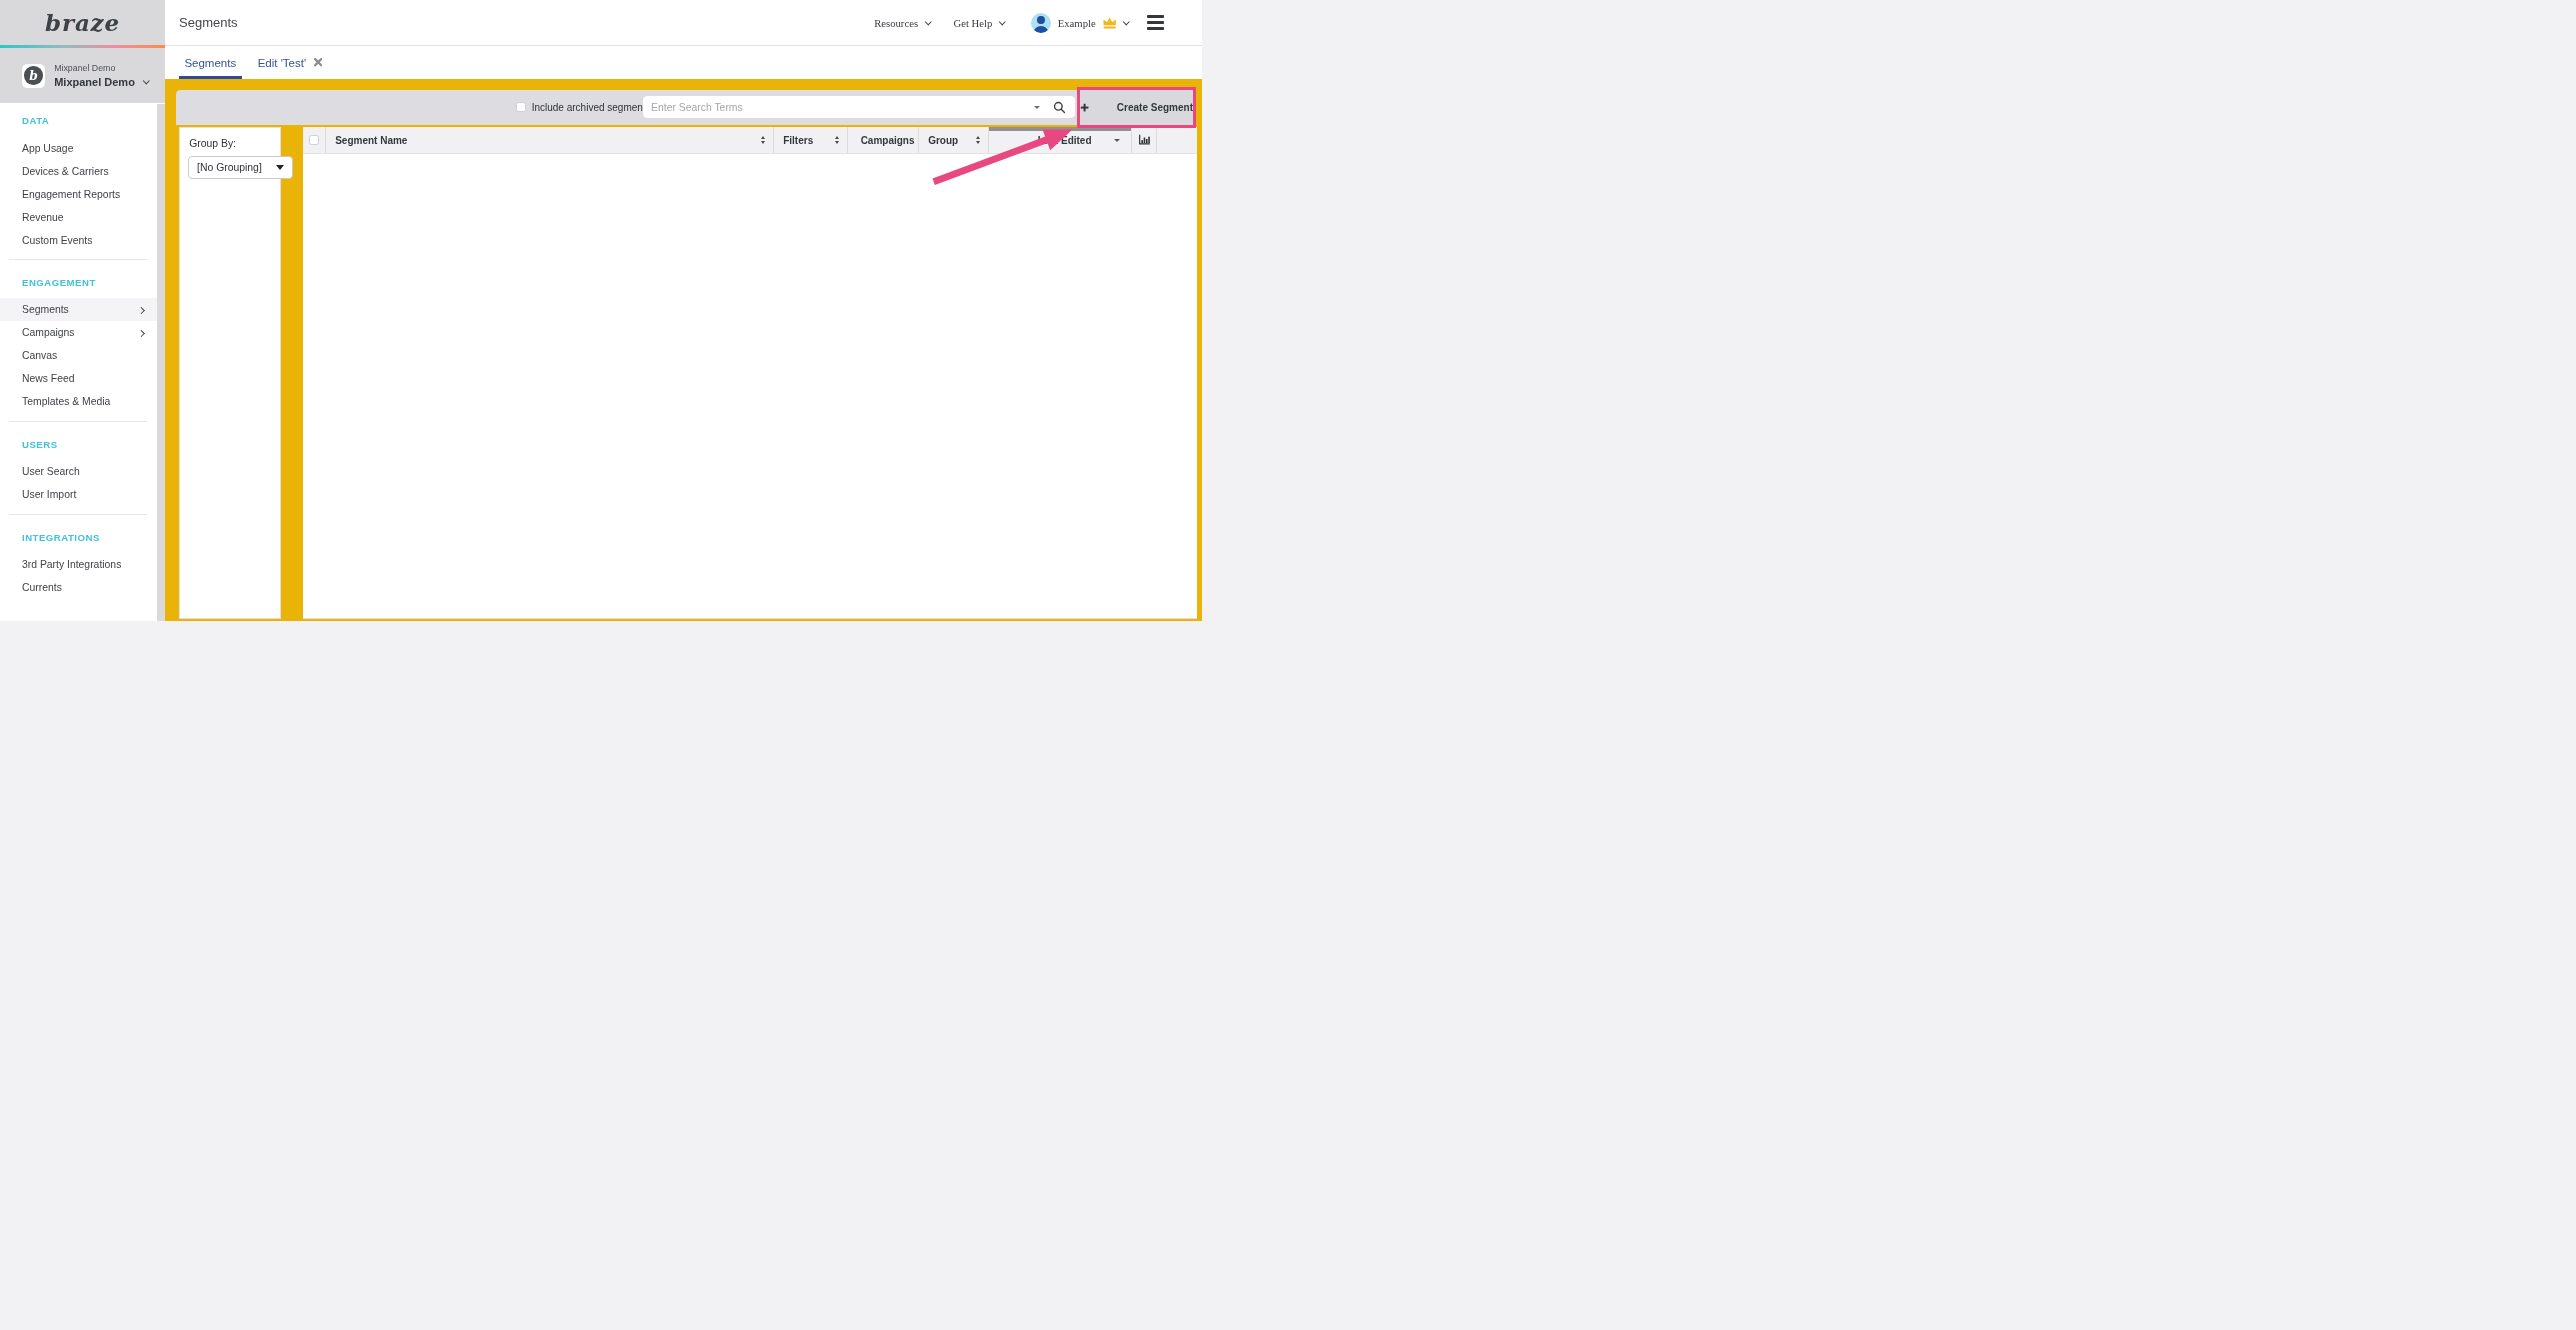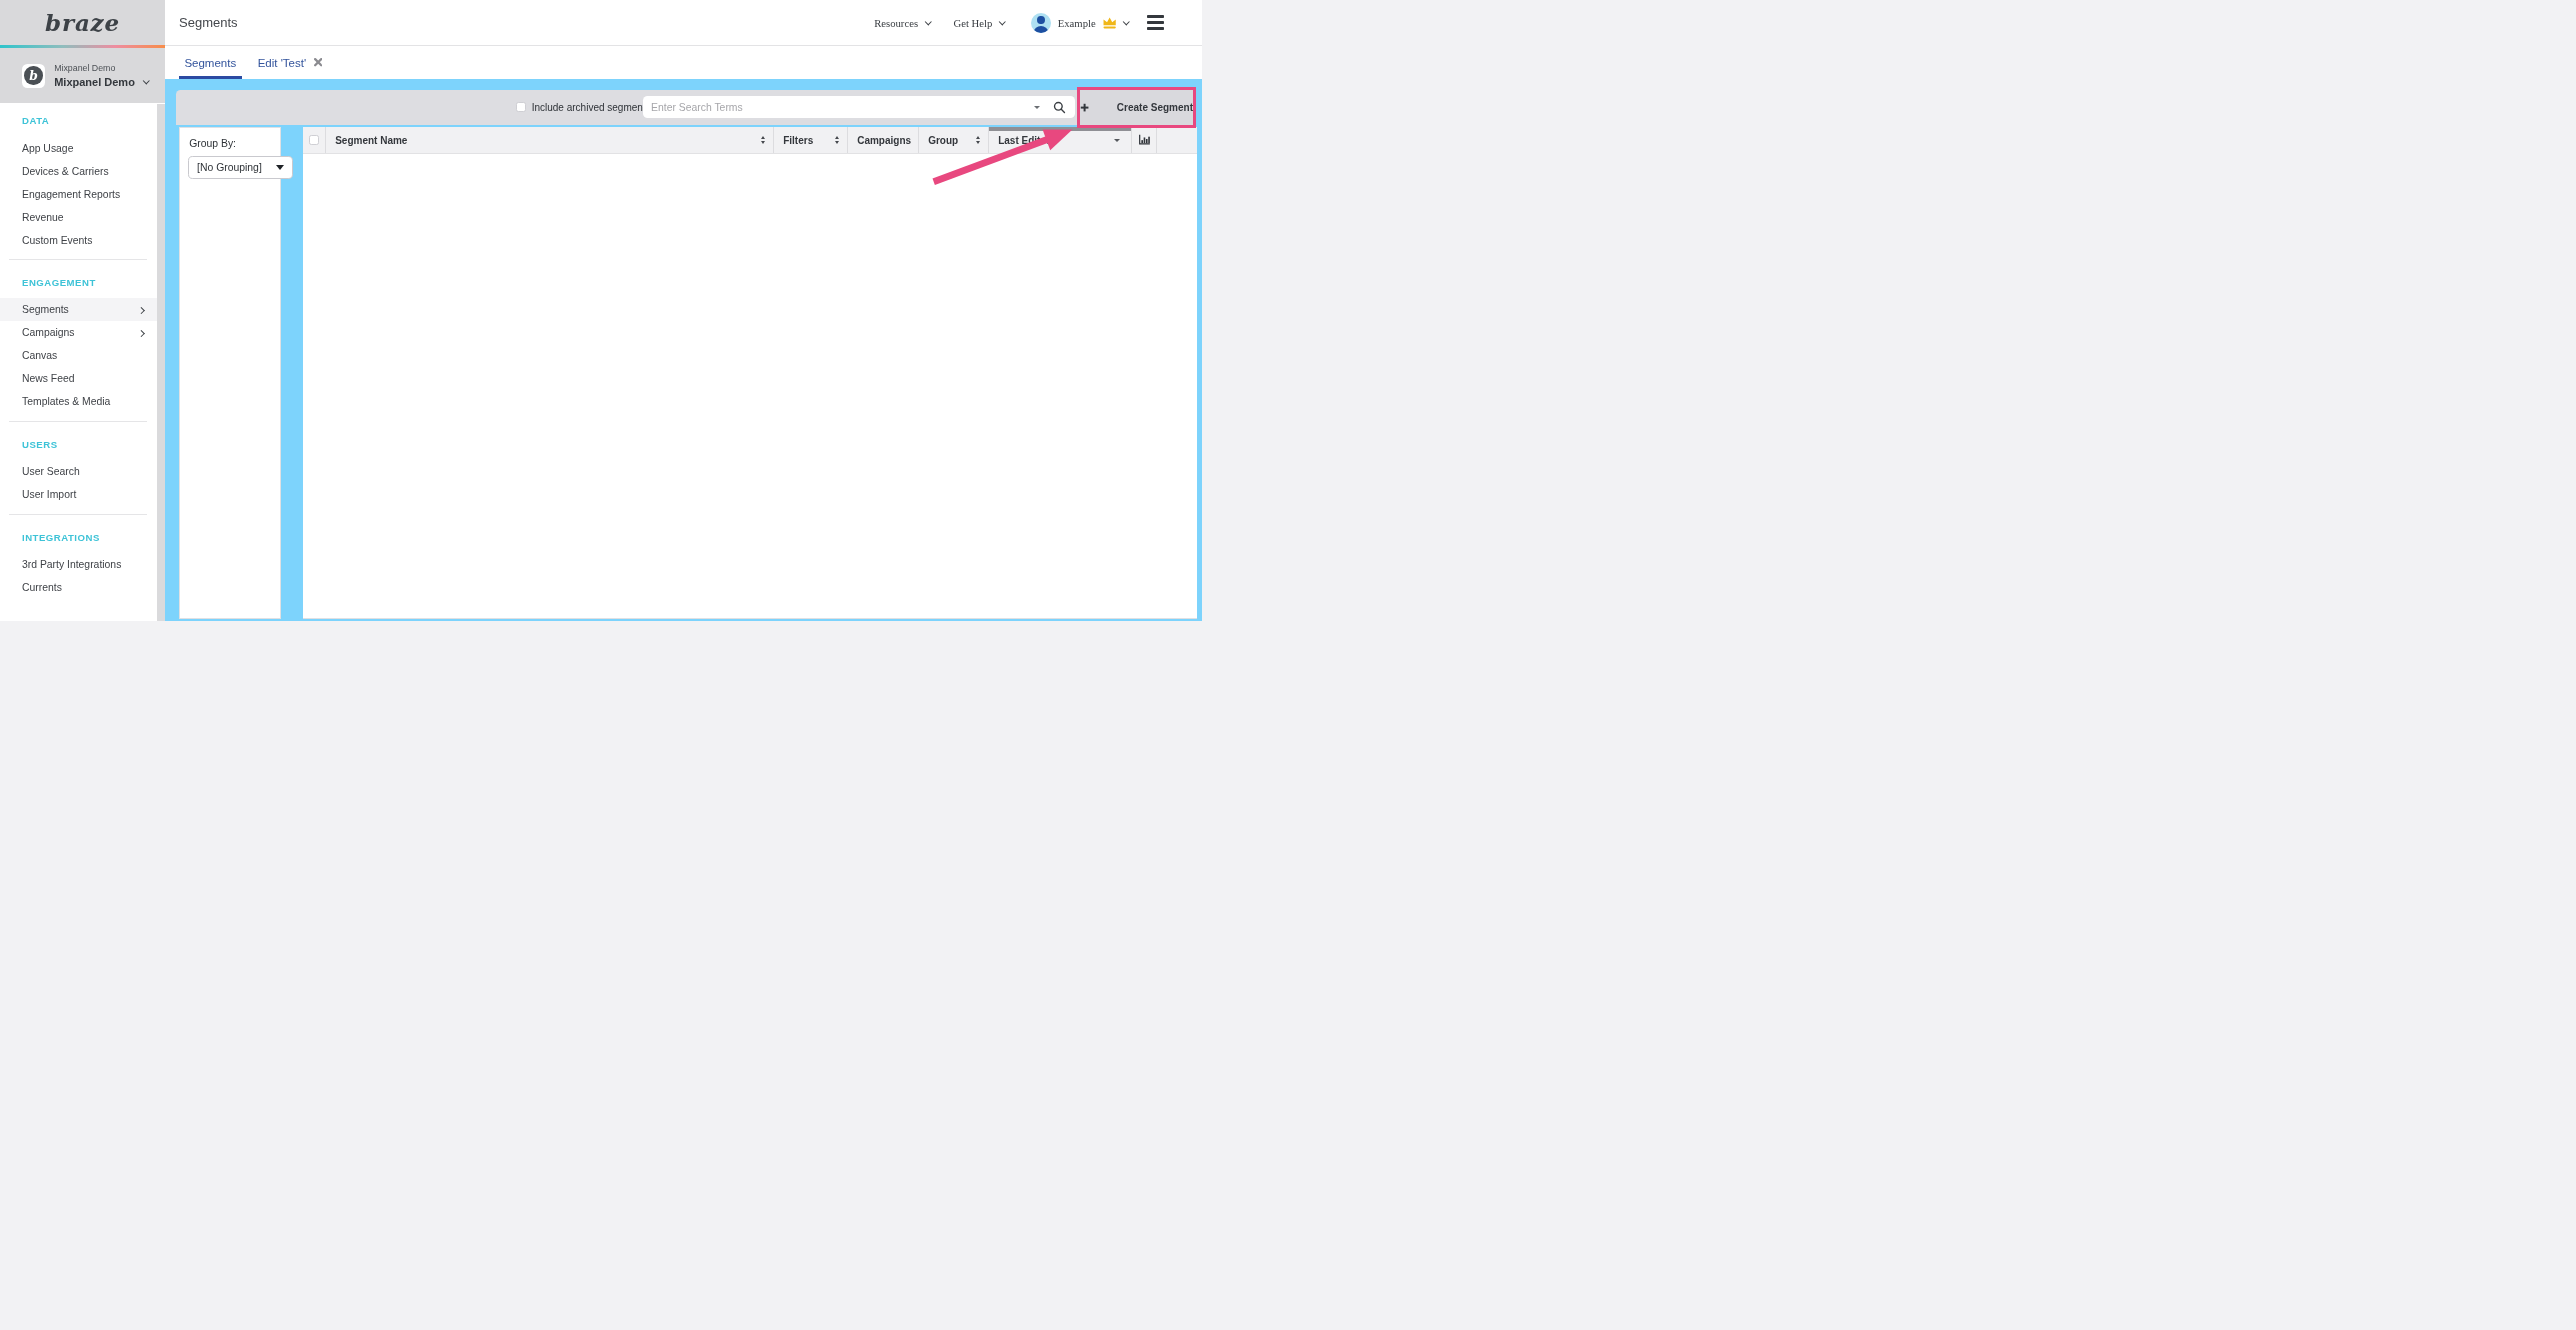--- a/index.html
+++ b/index.html
@@ -1,18 +1,18 @@
 <!DOCTYPE html>
 <html style="font-size:12.3px"><head>
 <meta charset="utf-8">
 <style>
   * { box-sizing: border-box; margin: 0; padding: 0; }
   html,body { background:#f2f2f4; }
   body { font-family:"Liberation Sans", sans-serif; }
-  #app { position:relative; width:1202px; height:621px; background:#7dd3fc; overflow:hidden; }
+  #app { position:relative; width:1202px; height:621px; background:#eab308; overflow:hidden; }
 
   
   .sidebar { position:absolute; left:0; top:0; width:165px; height:621px; background:#ffffff; }
   .sidebar-top { height:45px; background:#d9d9db; display:flex; align-items:center; justify-content:center; }
   .logo { font-family:"DejaVu Serif", serif; font-style:italic; font-weight:700; font-size:23px; color:#3d4247; letter-spacing:0.8px; }
   .gradient { height:3.1px; background:linear-gradient(90deg,#2fc4cb 0%,#8fbdbd 38%,#ee8da0 70%,#f78d4a 100%); }
   .workspace { height:55px; background:#d9d9db; display:flex; align-items:center; padding-left:22px; position:relative; }
   .ws-icon { width:23px; height:24px; background:#fff; border-radius:5.4px; display:flex; align-items:center; justify-content:center; flex:none; }
   .ws-circle { width:18.4px; height:18.4px; border-radius:50%; background:#4a4f54; color:#fff; display:flex; align-items:center; justify-content:center; font-family:"DejaVu Serif",serif; font-style:italic; font-weight:700; font-size:12.3px; }
   .ws-text { margin-left:9.2px; }
@@ -66,21 +66,21 @@
   
   .left-panel { position:absolute; left:14px; top:127px; width:102px; height:492px; background:#fff; border:0.8px solid #e0e0e3; }
   .group-label { margin:10px 0 0 9.2px; font-size:10.4px; color:#2e3237; }
   .group-select { margin:7px 0 0 8.4px; width:105px; height:23px; border:0.8px solid #c9c9ce; border-radius:4.6px; background:#fff; position:relative; display:flex; align-items:center; cursor:pointer; }
   .group-value { padding-left:7.7px; font-size:10.4px; color:#2e3237; }
   .group-tri { position:absolute; right:8.4px; width:0; height:0; border-left:4.6px solid transparent; border-right:4.6px solid transparent; border-top:5.4px solid #1f2226; }
 
   
   .table { position:absolute; left:138px; top:127px; width:894px; height:492px; background:#fff; border-bottom:0.8px solid #e0e0e3; }
   .thead { height:27px; display:flex; background:#f1f1f3; border-bottom:0.8px solid #e2e2e4; }
-  .th { position:relative; display:flex; align-items:center; border-right:0.8px solid #dcdcdf; font-size:10px; font-weight:700; color:#34373c; }
+  .th { position:relative; display:flex; align-items:center; border-right:0.8px solid #dcdcdf; font-size:10px; font-weight:700; color:#34373c;justify-content:center; }
   .th .lbl { padding-left:9.2px; }
   .th-check { width:23px; justify-content:center; }
   .th-name { width:448px; }
   .th-filters { width:74px; }
   .th-campaigns { width:71px; }
   .th-cards { width:70px; }
   .th-edited { width:143px; }
   .th-chart { width:25px; justify-content:center; }
   .th-extra { flex:1; border-right:none; }
   .sort { margin-left:auto; margin-right:7.7px; display:flex; flex-direction:column; gap:1.5px; cursor:pointer; }

